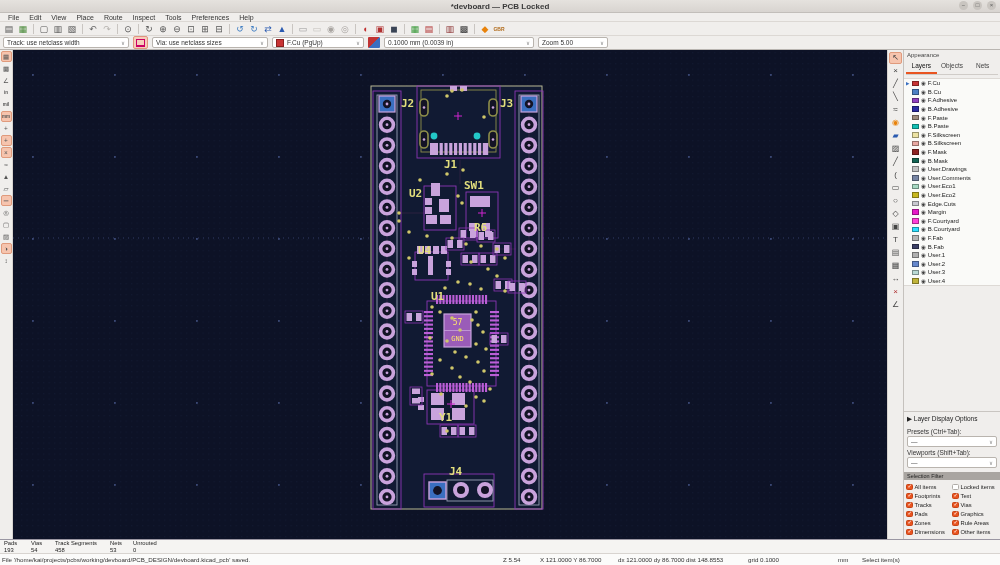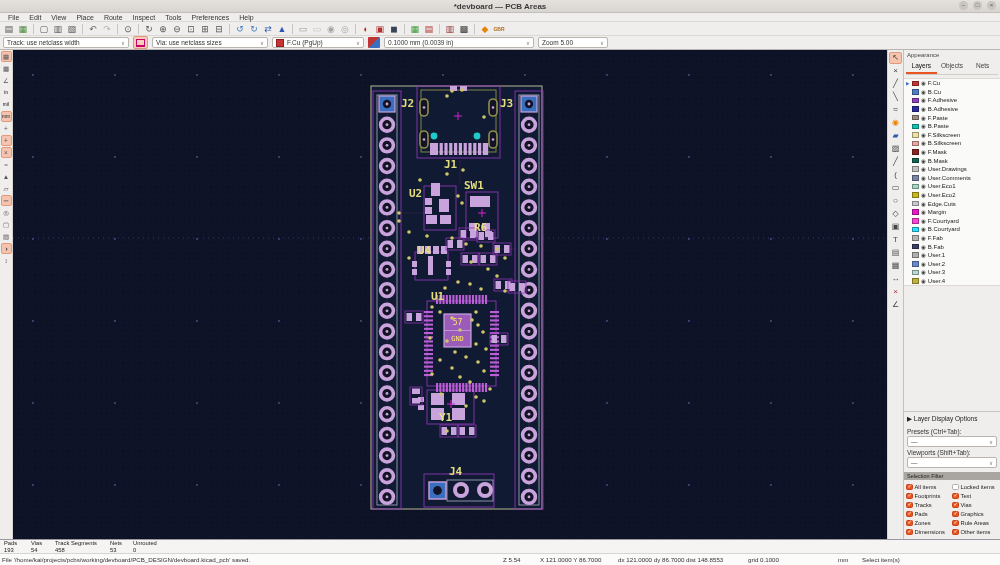--- a/index.html
+++ b/index.html
@@ -86,21 +86,21 @@
   .statusbar{height:12px;background:#fbfbfa;border-top:1px solid #d8d4d0;position:relative;
     font-size:6.2px;color:#333;box-sizing:border-box;}
   .statusbar span{position:absolute;top:2px;white-space:nowrap;}
 </style>
 </head>
 <body>
 
 <div class="window">
 
   <div class="titlebar">
-    <span class="title">*devboard — PCB Areas</span>
+    <span class="title">*devboard — PCB Locked</span>
     <span class="winbtns">
       <span class="winbtn">−</span>
       <span class="winbtn">□</span>
       <span class="winbtn">×</span>
     </span>
   </div>
 
   <div class="menubar">
 
   <span class="menuitem">File</span>

